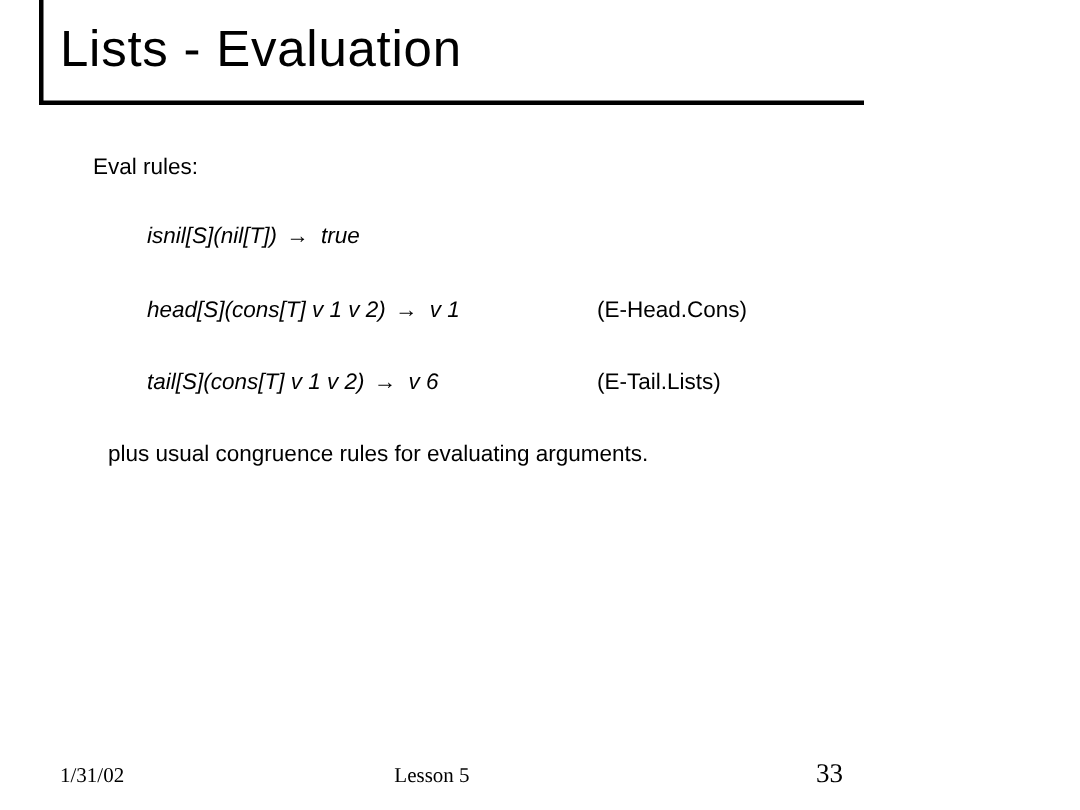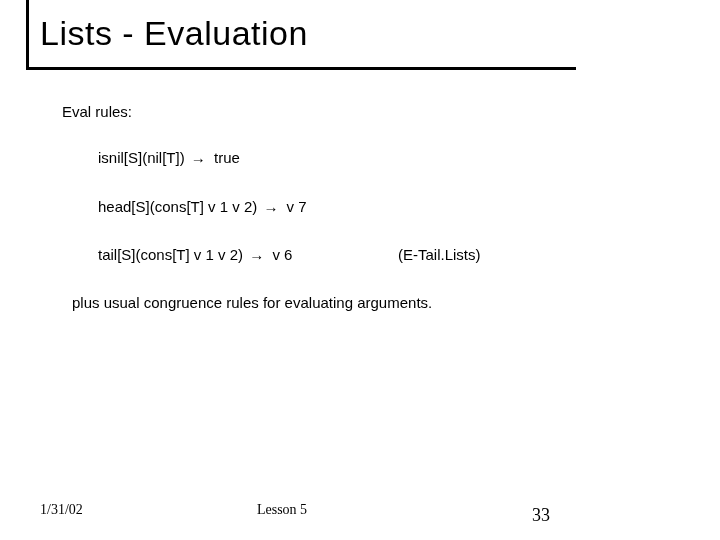--- a/index.html
+++ b/index.html
@@ -55,36 +55,37 @@
   }
   .rules {
     margin-left: 36px;
   }
   .rule-row {
     display: flex;
     margin-bottom: 28px;
   }
   .rule-left {
     flex: 0 0 300px;
+    font-style: italic;
   }
   .rule-right {
     flex: 1;
   }
   .note {
     margin-top: 10px;
     margin-left: 10px;
   }
   .footer {
     position: absolute;
     left: 0;
-    right: 12px;
+    right: 0;
     bottom: 14px;
     display: flex;
     justify-content: space-between;
-    align-items: center;
+    align-items: flex-end;
     padding: 0 14px 0 40px;
     font-family: "Times New Roman", Times, serif;
   }
   .footer-left {
     font-size: 14px;
   }
   .footer-center {
     font-size: 14px;
     position: absolute;
     left: 50%;
@@ -115,22 +116,23 @@
     <div class="rules">
 
       <div class="rule-row">
         <div class="rule-left">
           <span>isnil[S](nil[T]) </span><span class="arrow">→</span><span> true</span>
         </div>
       </div>
 
       <div class="rule-row">
         <div class="rule-left">
-          <span>head[S](cons[T] v 1 v 2) </span><span class="arrow">→</span><span> v 7</span>
+          <span>head[S](cons[T] v 1 v 2) </span><span class="arrow">→</span><span> v 1</span>
         </div>
+        <div class="rule-right">(E-Head.Cons)</div>
       </div>
 
       <div class="rule-row">
         <div class="rule-left">
           <span>tail[S](cons[T] v 1 v 2) </span><span class="arrow">→</span><span> v 6</span>
         </div>
         <div class="rule-right">(E-Tail.Lists)</div>
       </div>
 
     </div>

